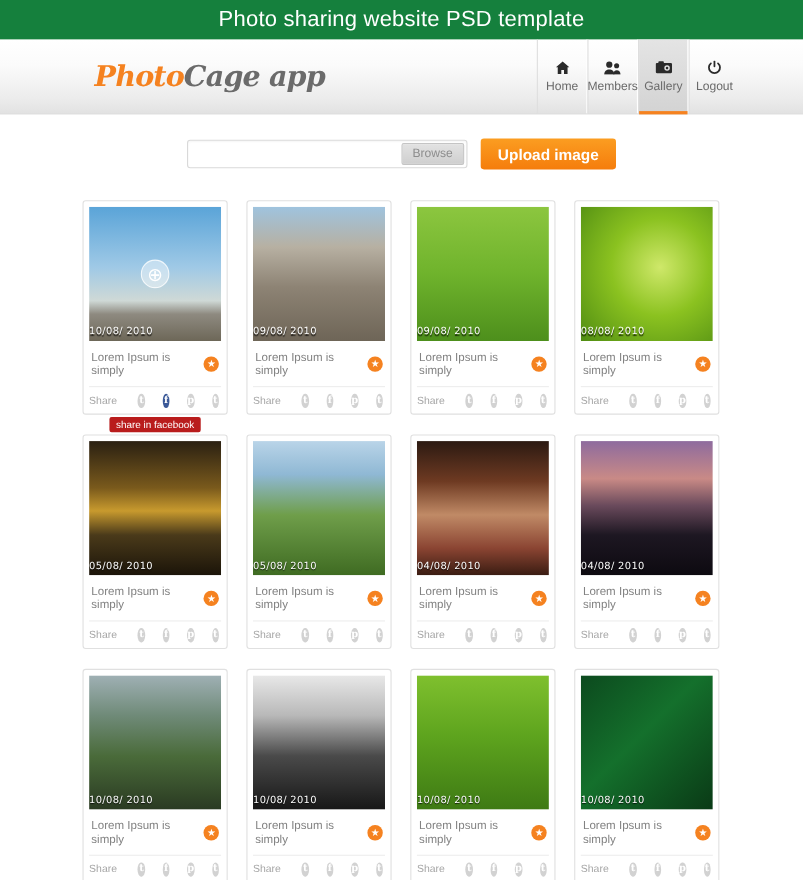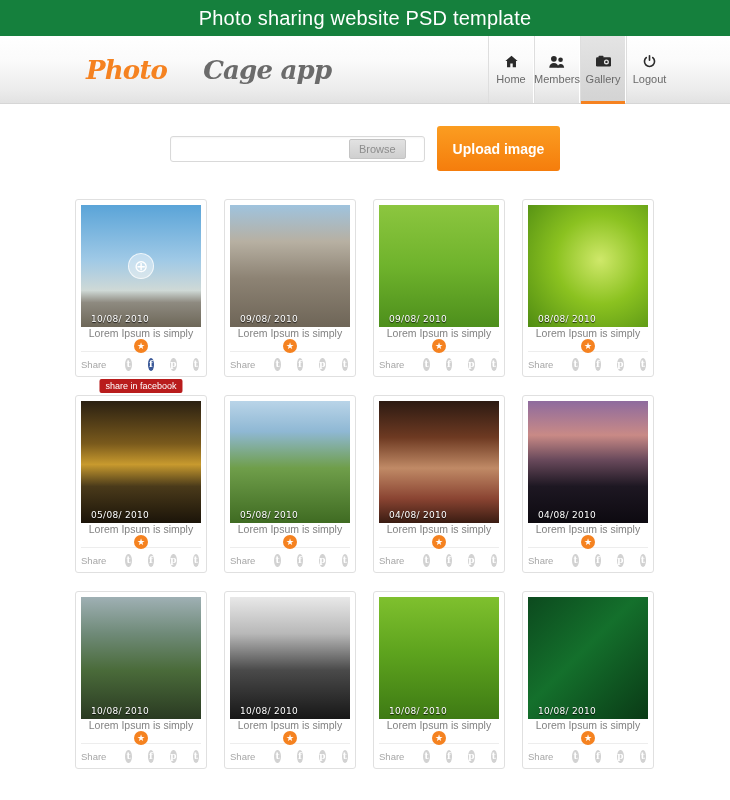--- a/index.html
+++ b/index.html
@@ -39,21 +39,20 @@
   .logo {
     display: flex;
     align-items: center;
     padding-left: 86px;
     font-family: "DejaVu Serif", serif;
     font-style: italic;
     font-weight: bold;
     font-size: 26px;
     letter-spacing: -0.8px;
     flex: 1;
-    gap: 36px;
   }
   .logo .photo { color: #f58220; }
   .logo .cage  { color: #6b6b6b; }
 
   .main-nav {
     display: flex;
     align-items: stretch;
     margin-right: 58px;
   }
   .nav-item {
@@ -111,36 +110,36 @@
   }
   .file-field {
     width: 255px;
     height: 26px;
     border: 1px solid #d9d9d9;
     border-radius: 3px;
     background: #ffffff;
     display: flex;
     align-items: center;
     justify-content: flex-end;
-    padding-right: 18px;
+    padding-right: 2px;
     box-shadow: inset 0 1px 2px rgba(0,0,0,0.04);
   }
   .browse-btn {
     height: 20px;
     padding: 0 9px;
     background: linear-gradient(to bottom, #e2e2e2, #cfcfcf);
     border: 1px solid #c4c4c4;
     border-radius: 2px;
     color: #8d8d8d;
     font-size: 11px;
     line-height: 19px;
     cursor: pointer;
   }
   .upload-btn {
-    height: 45px;
+    height: 28px;
     padding: 0 16px;
     background: linear-gradient(to bottom, #fb9d21 0%, #f57d0c 100%);
     border: none;
     border-radius: 3px;
     color: #ffffff;
     font-size: 14px;
     font-weight: bold;
     cursor: pointer;
   }
 
@@ -166,21 +165,21 @@
     width: 120px;
     height: 122px;
     overflow: hidden;
   }
   .card-thumb .photo-art {
     position: absolute;
     inset: 0;
   }
   .thumb-date {
     position: absolute;
-    left: 10px;
+    left: 0;
     bottom: 3px;
     color: #ffffff;
     font-size: 9px;
     font-family: "DejaVu Sans", sans-serif;
     text-shadow: 0 1px 1px rgba(0,0,0,0.8);
     letter-spacing: 0.3px;
   }
   .zoom-overlay {
     position: absolute;
     left: 50%; top: 50%;
@@ -192,27 +191,26 @@
     display: none;
     align-items: center;
     justify-content: center;
     color: #ffffff;
     font-size: 17px;
     line-height: 1;
   }
   .card.hovered .zoom-overlay { display: flex; }
 
   .card-caption {
-    height: 25px;
+    height: 42px;
     display: flex;
     align-items: center;
     justify-content: space-between;
     border-bottom: 1px solid #ededed;
     padding: 0 2px;
-    flex-direction: column;
   }
   .caption-text {
     font-size: 10.5px;
     color: #828282;
   }
   .star-badge {
     width: 14px; height: 14px;
     border-radius: 50%;
     background: #f58220;
     color: #ffffff;

